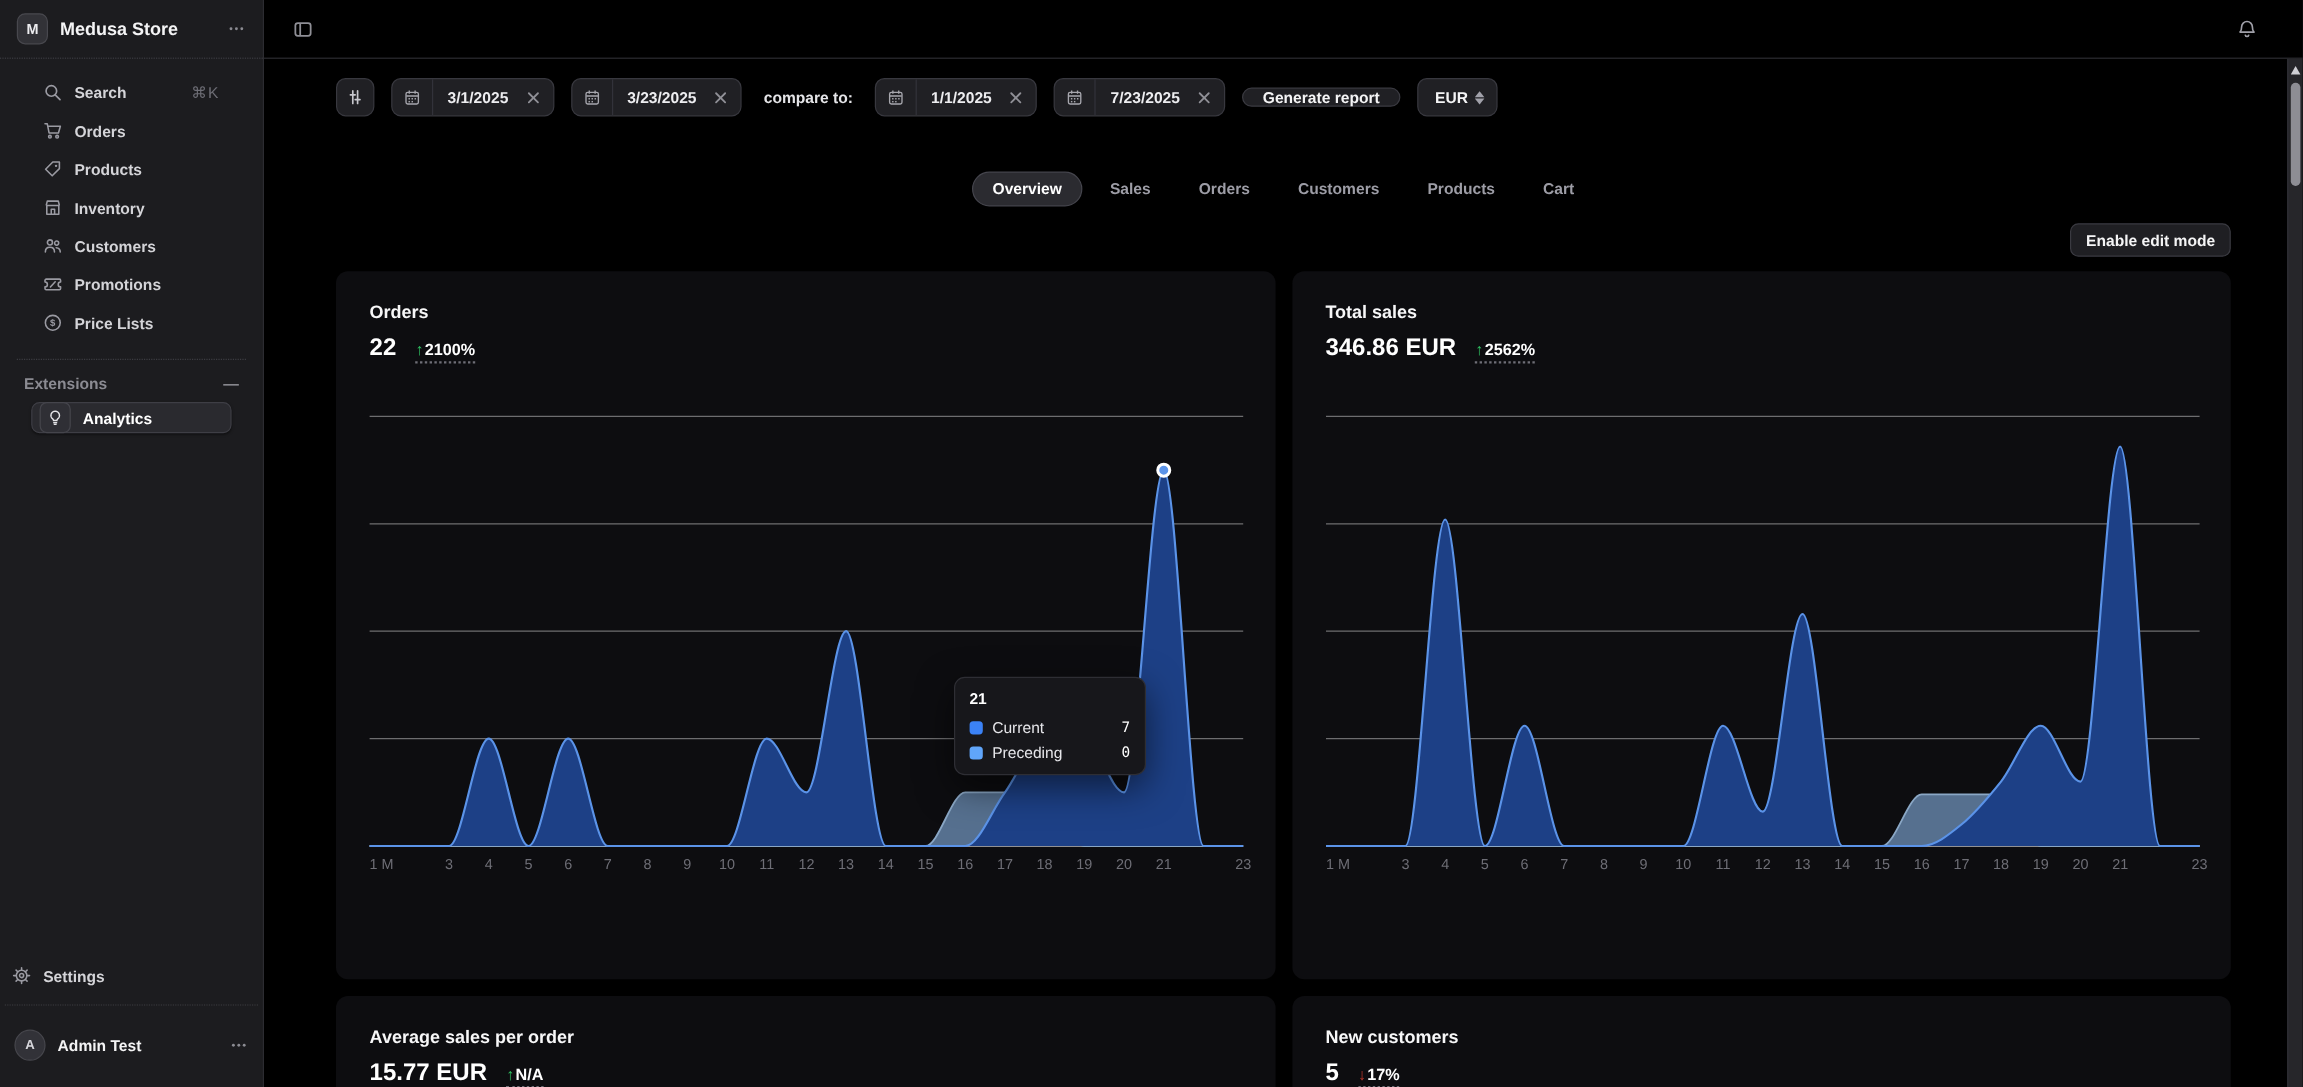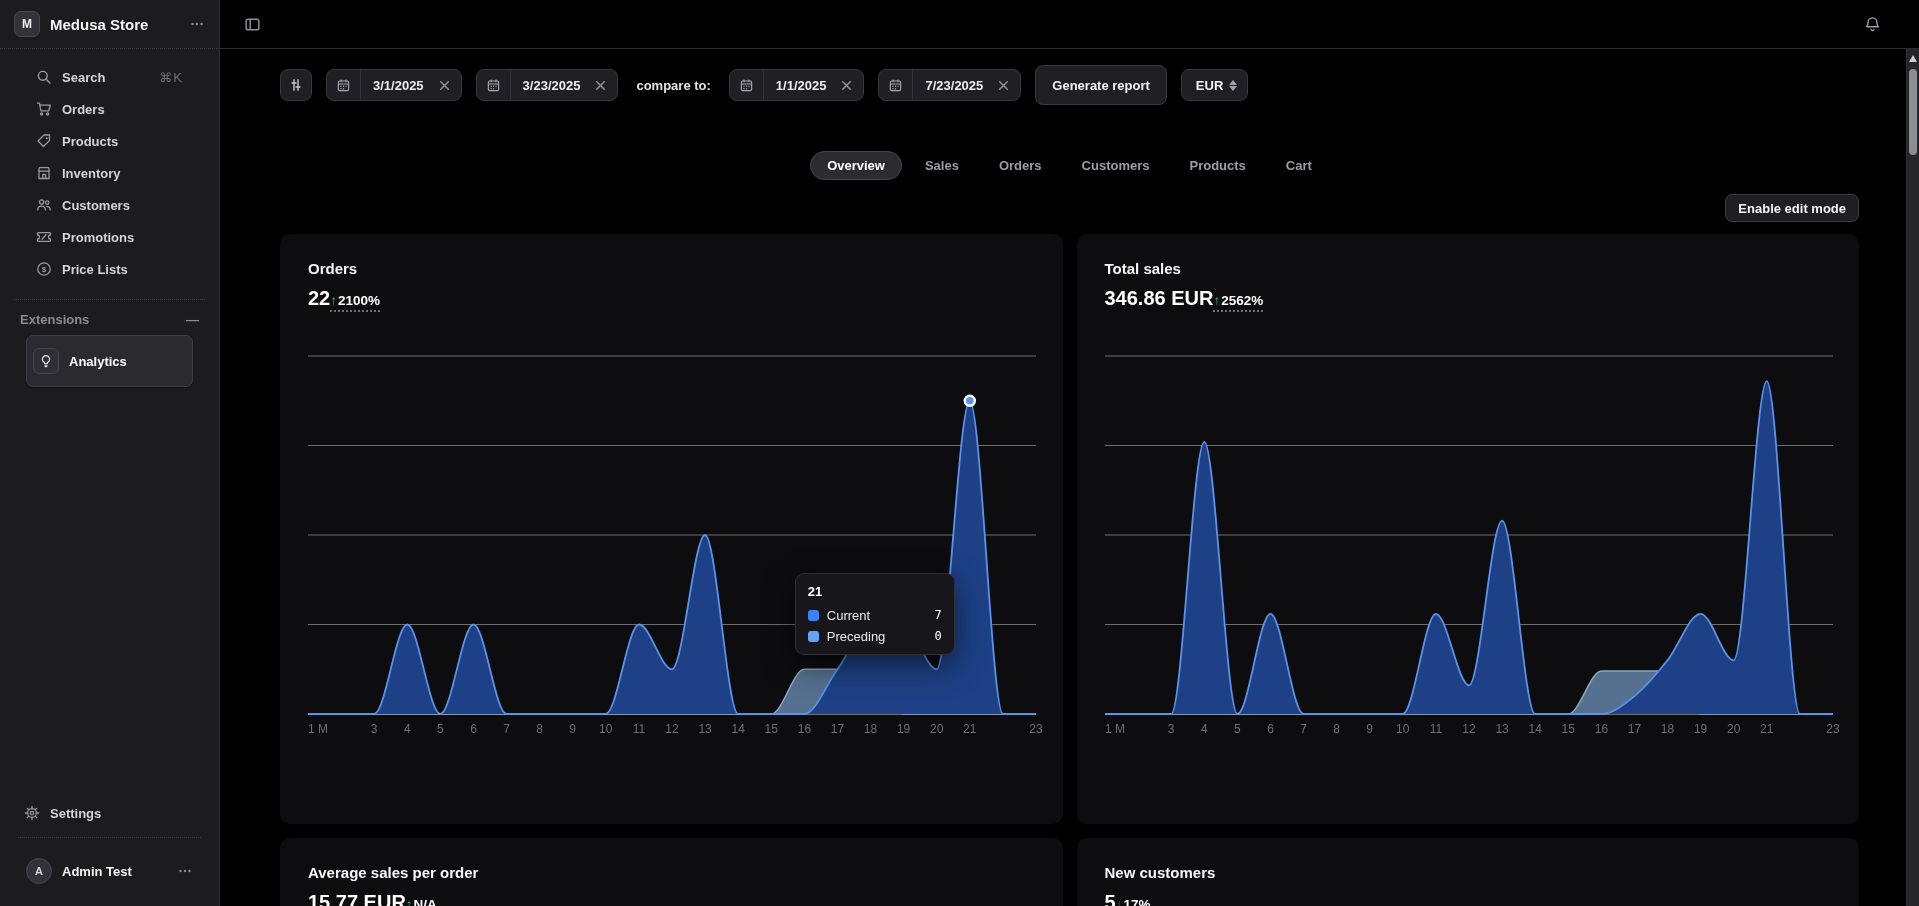--- a/index.html
+++ b/index.html
@@ -34,27 +34,27 @@
   }
   .sb-item svg { color:#9a9aa2; flex:none; }
   .sb-item .kbd { margin-left:auto; color:#6e6e76; font-weight:400; letter-spacing:1px; }
   .sb-divider { border-bottom:1px dotted #3c3c42; margin:10px 14px; }
   .ext-label-row {
     display:flex; align-items:center; padding:2px 20px 8px; color:#8b8b92; font-weight:600;
   }
   .ext-label-row .collapse { margin-left:auto; color:#8b8b92; cursor:pointer; font-weight:700; }
   .sb-item.active {
     background:#2a2a2f; border:1px solid #3e3e45; color:#fff; font-weight:700;
-    box-shadow:0 1px 2px rgba(0,0,0,.4); height:52px; padding:0 6px;
+    box-shadow:0 1px 2px rgba(0,0,0,.4); height:26px; padding:0 6px;
   }
   .ext-icon-box {
     width:26px; height:26px; border-radius:6px; background:#2f2f35; border:1px solid #45454c;
     display:flex; align-items:center; justify-content:center;
   }
-  .sb-bottom { margin-top:auto; padding:0 14px 10px; }
+  .sb-bottom { margin-top:auto; padding:0 0 10px; }
   .user-row { height:50px; display:flex; align-items:center; gap:10px; padding:0 12px; }
   .avatar {
     width:26px; height:26px; border-radius:50%; background:#323238; border:1px solid #46464c;
     display:flex; align-items:center; justify-content:center; font-size:11px; font-weight:700; color:#d7d7dc;
   }
   .user-row .user-name { font-weight:700; flex:1; }
   
   .main { flex:1; height:100%; display:flex; flex-direction:column; position:relative; background:#000000; }
   .topbar {
     height:49px; min-height:49px; display:flex; align-items:center;
@@ -74,21 +74,21 @@
     background:#202024; border:1px solid #38383f; overflow:hidden; cursor:pointer;
   }
   .date-pill .cal-seg {
     width:34px; height:100%; display:flex; align-items:center; justify-content:center;
     color:#a7a7ae; border-right:1px solid #32323a;
   }
   .date-pill .date-text { padding:0 12px; font-weight:600; color:#ededf0; }
   .date-pill .x { padding:0 10px 0 2px; color:#8f8f96; display:flex; cursor:pointer; }
   .compare-label { font-weight:700; color:#e4e4e7; margin:0 4px; }
   .btn {
-    height:40px; padding:0 16px; border-radius:8px; background:#202024;
+    height:16px; padding:0 16px; border-radius:8px; background:#202024;
     border:1px solid #3a3a41; color:#f4f4f5; font-weight:700; font-size:13px;
     display:flex; align-items:center; cursor:pointer;
   }
   .currency-pill {
     height:32px; padding:0 10px 0 14px; border-radius:8px; background:#202024;
     border:1px solid #38383f; display:flex; align-items:center; gap:6px;
     font-weight:700; cursor:pointer;
   }
   .updown { display:flex; flex-direction:column; gap:1px; align-items:center; }
   .updown i { width:0; height:0; border-left:4px solid transparent; border-right:4px solid transparent; display:block; }
@@ -107,21 +107,21 @@
     height:28px; padding:0 12px; border-radius:7px; background:#1f1f23; border:1px solid #3a3a41;
     color:#f4f4f5; font-weight:700; font-size:13px; display:flex; align-items:center; cursor:pointer;
   }
   
   .cards-grid { margin-top:12px; display:grid; grid-template-columns:1fr 1fr; gap:14px; }
   .card {
     background:#0d0d10; border-radius:10px; height:590px; padding:26px 26px 16px 28px;
     position:relative; overflow:hidden;
   }
   .card-title { font-size:15px; font-weight:700; color:#f7f7f8; }
-  .value-row { margin-top:10px; display:flex; align-items:baseline; gap:0; }
+  .value-row { margin-top:10px; display:flex; align-items:baseline; gap:16px; }
   .card-value { font-size:20px; font-weight:700; color:#fff; }
   .delta { display:inline-flex; align-items:baseline; gap:1px; font-weight:700; font-size:13.5px;
            border-bottom:2px dotted #6e6e76; padding-bottom:2px; color:#fff; }
   .delta .arr-up { color:#2ebd5f; font-weight:700; }
   .delta .arr-dn { color:#c0392b; font-weight:700; }
   .chart-wrap { margin-top:34px; position:relative; height:392px; }
   .chart-wrap svg { overflow:visible; display:block; }
   .grid-line { stroke:rgba(255,255,255,.40); stroke-width:1; }
   .axis-line { stroke:rgba(255,255,255,.55); stroke-width:1.5; }
   .area-cur  { fill:#1d4086; }

